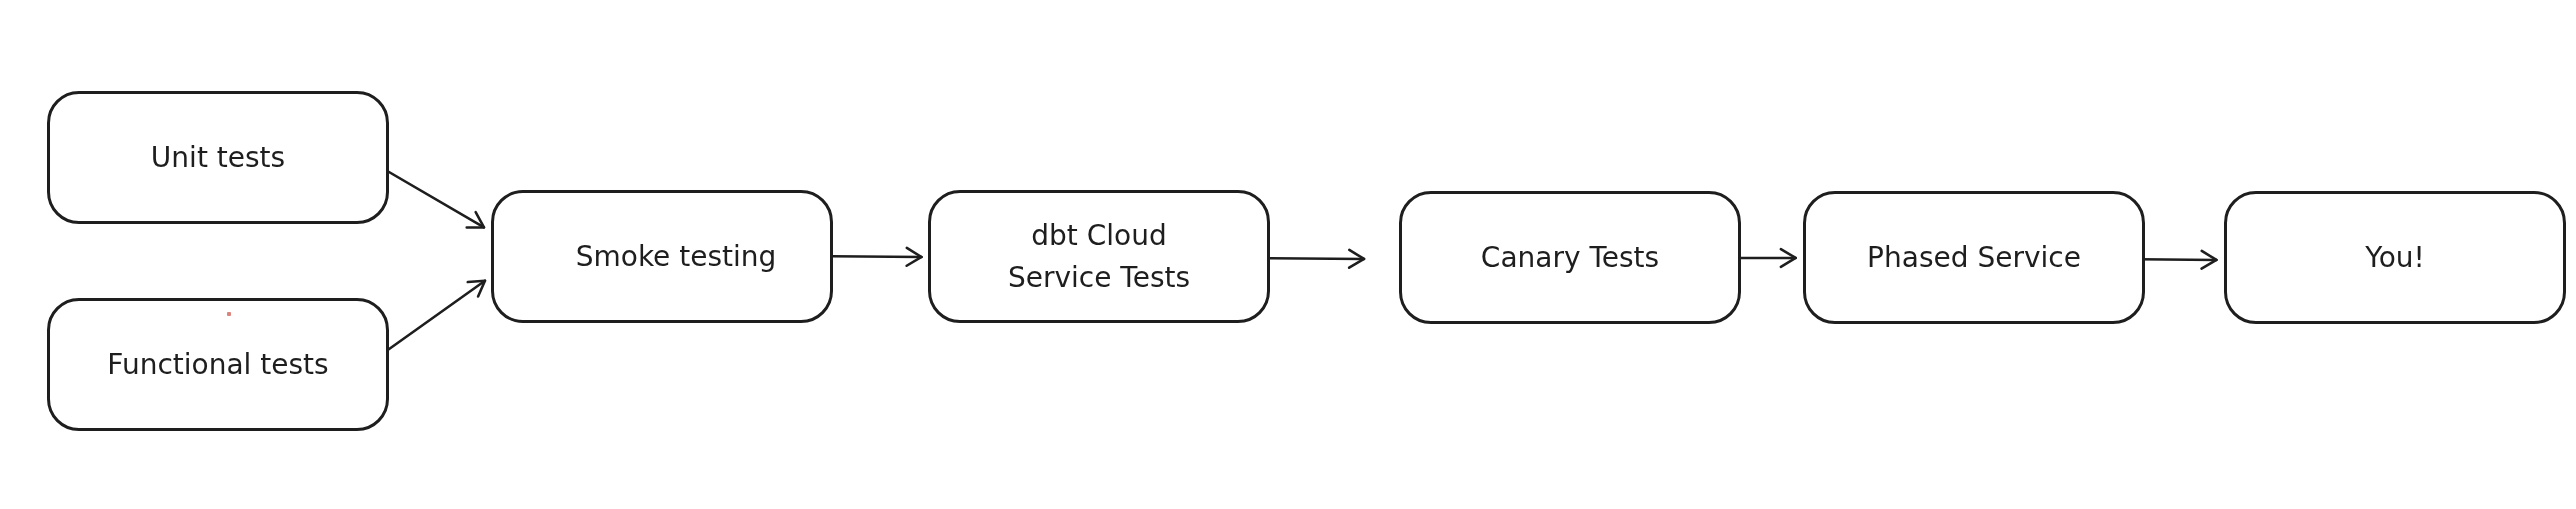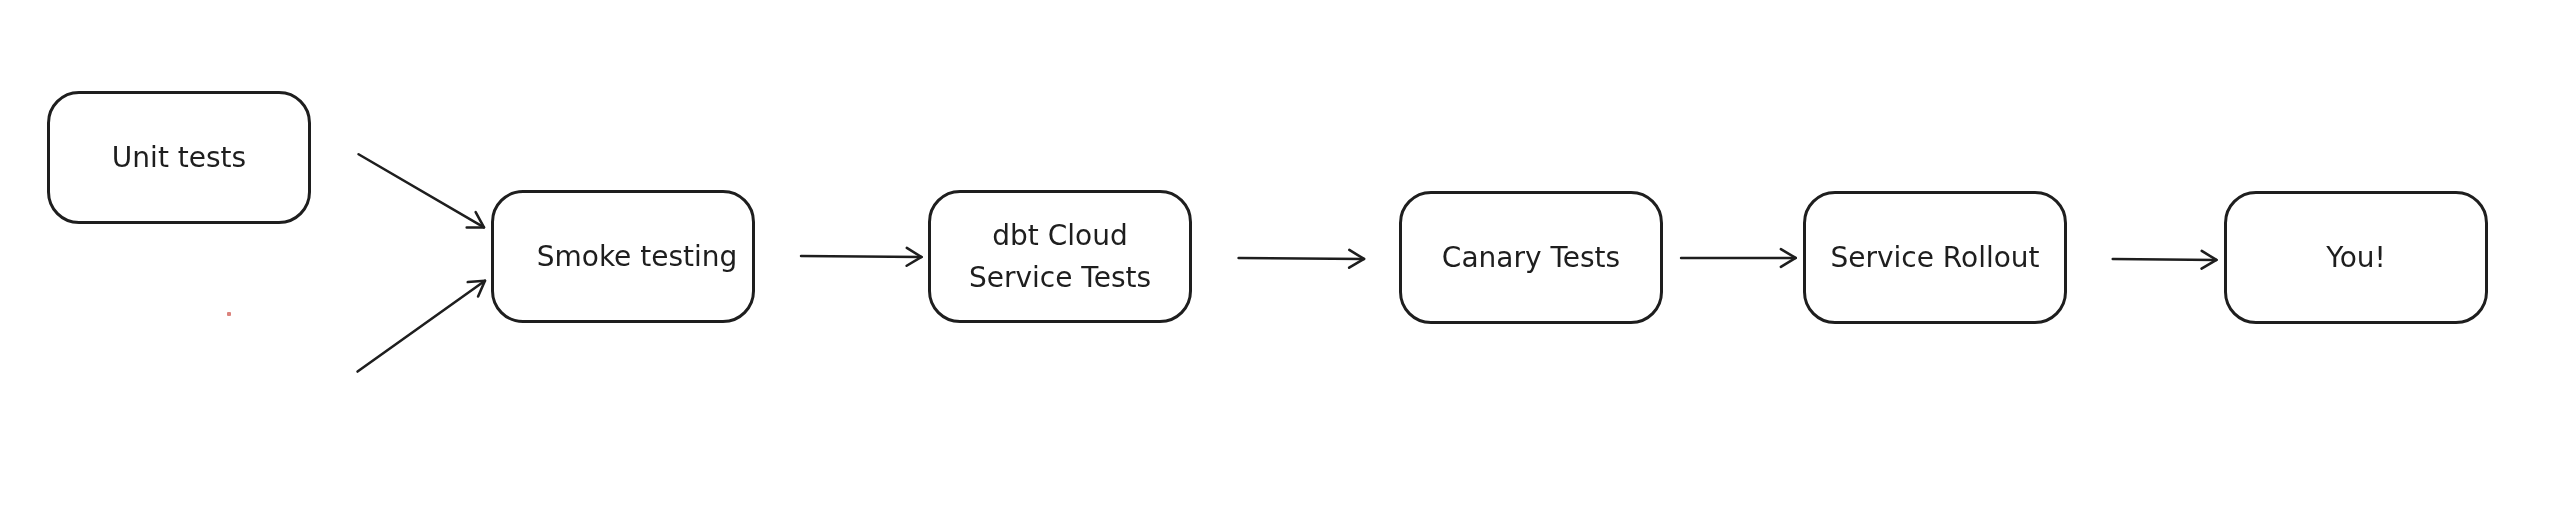--- a/index.html
+++ b/index.html
@@ -15,21 +15,21 @@
     font-family: "DejaVu Sans", sans-serif;
   }
   .canvas {
     position: absolute;
     left: 0; top: 0;
     width: 2576px;
     height: 510px;
   }
   .node {
     position: absolute;
-    width: 264px;
+    width: 342px;
     height: 133px;
     box-sizing: border-box;
     background: #ffffff;
     border: 3px solid #1e1e1e;
     border-radius: 32px;
     display: flex;
     align-items: center;
     justify-content: center;
     text-align: center;
     color: #1e1e1e;
@@ -87,36 +87,39 @@
     <path class="edge" marker-end="url(#arrowhead)" d="M 811 259 L 933 260"></path>
     <path class="edge" marker-end="url(#arrowhead)" d="M 1254 261 L 1381 262"></path>
     <path class="edge" marker-end="url(#arrowhead)" d="M 1702 261 L 1818 261"></path>
     <path class="edge" marker-end="url(#arrowhead)" d="M 2139 262 L 2244 263"></path>
   </svg>
 
   <div class="node pos-unit">
     <span>Unit tests</span>
   </div>
 
+  <div class="node pos-functional">
+    <span>Functional tests</span>
+  </div>
 
   <div class="node pos-smoke">
     <span>Smoke testing</span>
   </div>
 
   <div class="node pos-dbt">
     <span>dbt Cloud
 Service Tests</span>
   </div>
 
   <div class="node pos-canary">
     <span>Canary Tests</span>
   </div>
 
   <div class="node pos-phased">
-    <span>Service Rollout</span>
+    <span>Phased Service</span>
   </div>
 
   <div class="node pos-you">
     <span>You!</span>
   </div>
 
   <div class="stray-dot"></div>
 
 </div>
 

